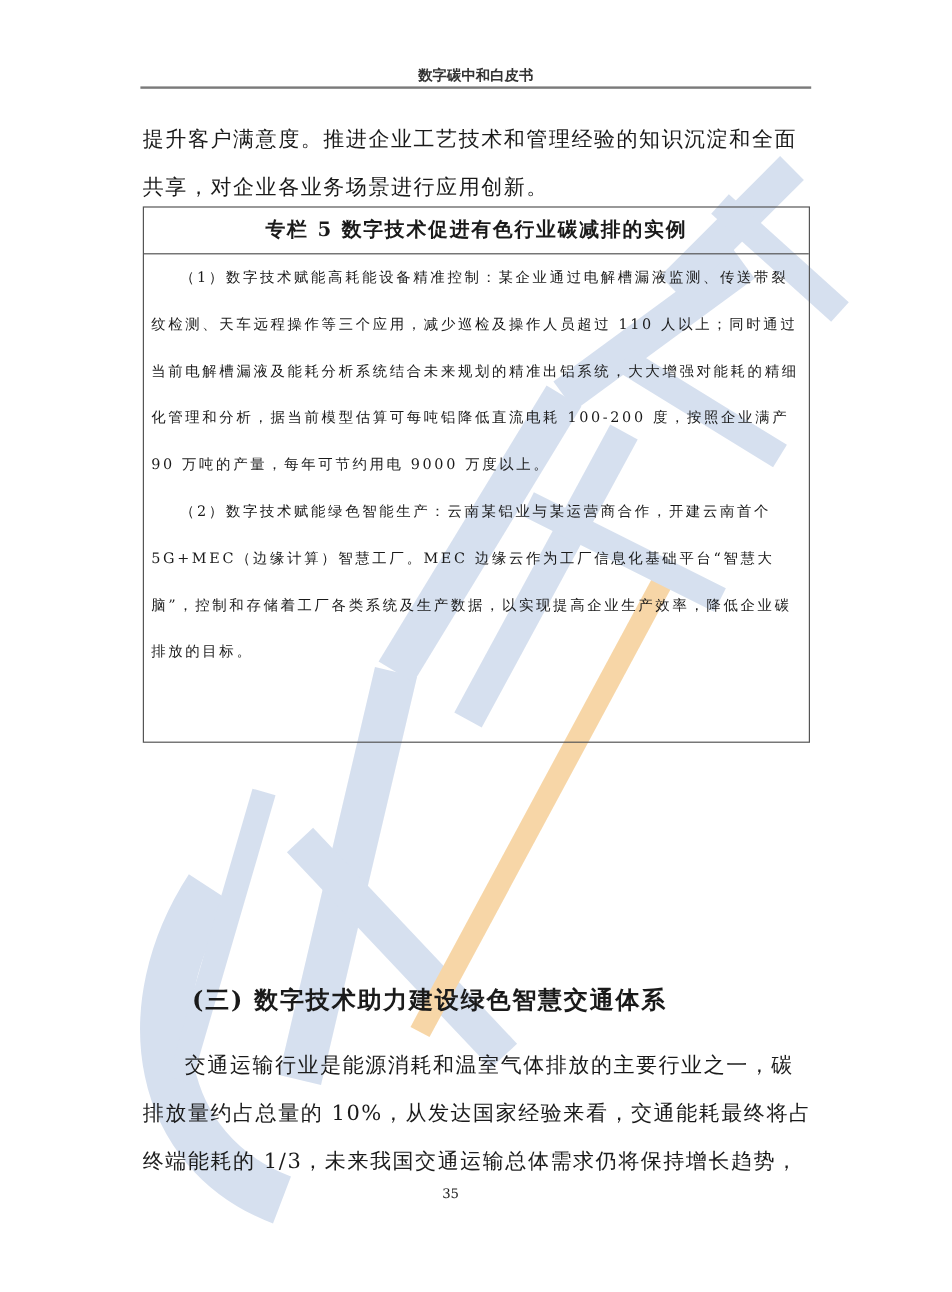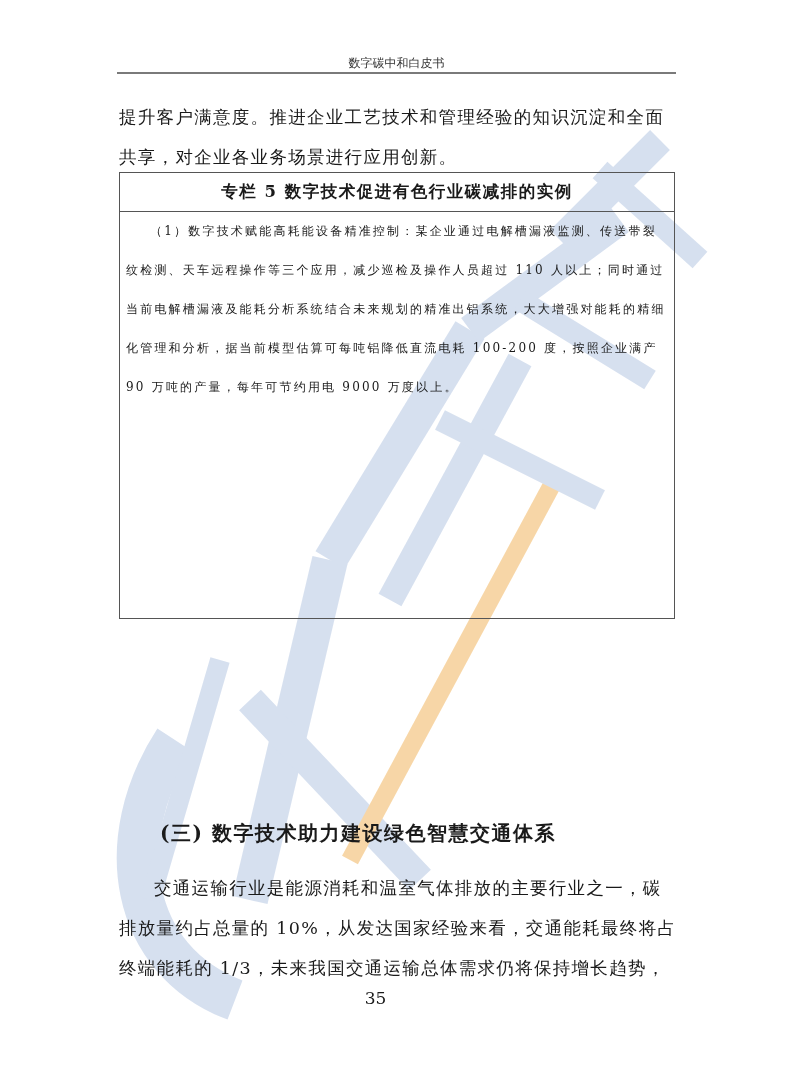--- a/index.html
+++ b/index.html
@@ -1,34 +1,34 @@
 <!DOCTYPE html>
 <html><head>
 <meta charset="utf-8">
 <style>
   html, body { margin: 0; padding: 0; background: #ffffff; }
   body { width: 793px; height: 1077px; position: relative; overflow: hidden;
          font-family: "DejaVu Serif", "Liberation Serif", serif; color: #1a1a1a; }
   .watermark { position: absolute; left: 0; top: 0; width: 793px; height: 1077px; pointer-events: none; z-index: 0; }
   .running-header { position: absolute; left: 117px; top: 55px; width: 559px; text-align: center;
-                    font-size: 12px; color: #333; z-index: 1; }
+                    font-size: 12px; color: #333; z-index: 1; font-weight: bold; }
   .header-rule { position: absolute; left: 117px; top: 72px; width: 559px; height: 2px; background: #7a7a7a; z-index: 1; }
   .body-text { position: absolute; left: 119px; width: 560px; font-size: 17.5px; line-height: 40px;
                letter-spacing: 1.3px; z-index: 1; }
   .p1 { top: 97px; }
   .box { position: absolute; left: 119px; top: 172px; width: 556px; height: 447px;
          border: 1.5px solid #555; z-index: 1; box-sizing: border-box; }
   .box-title { height: 38px; border-bottom: 1.5px solid #555; text-align: center;
                font-weight: bold; font-size: 16.5px; line-height: 38px; letter-spacing: 1.5px; }
   .box-body { padding: 0 8px 0 6px; font-size: 12px; line-height: 39px; letter-spacing: 2.2px; }
   .box-body p { margin: 0; text-indent: 2em; }
   .section-heading { position: absolute; left: 160px; top: 820px; font-size: 20px; font-weight: bold;
                      letter-spacing: 1.5px; z-index: 1; text-align: center; }
   .p2 { top: 868px; text-indent: 2em; }
-  .page-number { position: absolute; left: 0; width: 751px; top: 988px; text-align: center; font-size: 17px; z-index: 1; }
+  .page-number { position: absolute; left: 0; width: 751px; top: 988px; text-align: center; font-size: 11px; z-index: 1; }
 </style>
 </head>
 <body>
 
 <svg class="watermark" viewBox="0 0 793 1077" xmlns="http://www.w3.org/2000/svg">
   <g opacity="0.75" fill="none" stroke-linecap="butt">
 
     <path d="M 235 1000 C 130 960, 110 840, 175 740" stroke="#c9d6ea" stroke-width="42"></path>
 
     <path d="M 250 900 L 330 560" stroke="#c9d6ea" stroke-width="36"></path>
@@ -49,19 +49,20 @@
 
 <div class="running-header">数字碳中和白皮书</div>
 <div class="header-rule"></div>
 
 <div class="body-text p1">提升客户满意度。推进企业工艺技术和管理经验的知识沉淀和全面共享，对企业各业务场景进行应用创新。</div>
 
 <div class="box">
   <div class="box-title">专栏 5  数字技术促进有色行业碳减排的实例</div>
   <div class="box-body">
     <p>（1）数字技术赋能高耗能设备精准控制：某企业通过电解槽漏液监测、传送带裂纹检测、天车远程操作等三个应用，减少巡检及操作人员超过 110 人以上；同时通过当前电解槽漏液及能耗分析系统结合未来规划的精准出铝系统，大大增强对能耗的精细化管理和分析，据当前模型估算可每吨铝降低直流电耗 100-200 度，按照企业满产 90 万吨的产量，每年可节约用电 9000 万度以上。</p>
+    <p>（2）数字技术赋能绿色智能生产：云南某铝业与某运营商合作，开建云南首个 5G+MEC（边缘计算）智慧工厂。MEC 边缘云作为工厂信息化基础平台“智慧大脑”，控制和存储着工厂各类系统及生产数据，以实现提高企业生产效率，降低企业碳排放的目标。</p>
   </div>
 </div>
 
 <div class="section-heading">(三) 数字技术助力建设绿色智慧交通体系</div>
 <div class="body-text p2">交通运输行业是能源消耗和温室气体排放的主要行业之一，碳排放量约占总量的 10%，从发达国家经验来看，交通能耗最终将占终端能耗的  1/3，未来我国交通运输总体需求仍将保持增长趋势，</div>
 
 <div class="page-number">35</div>
 
 </body></html>

